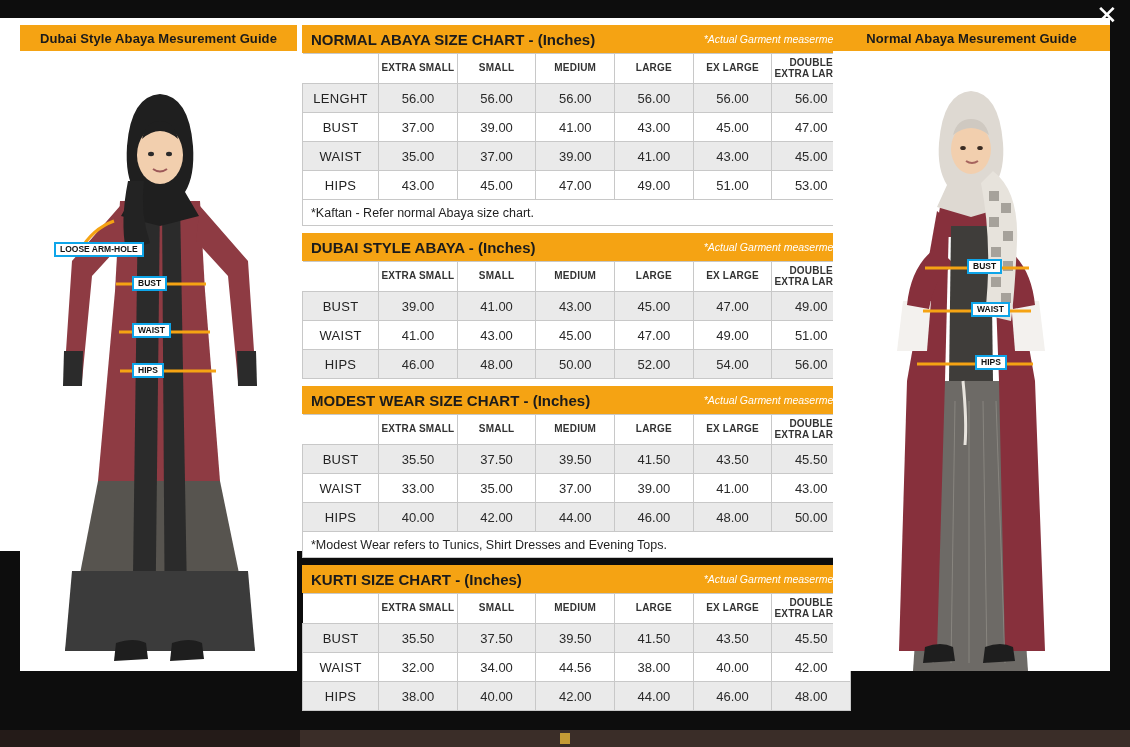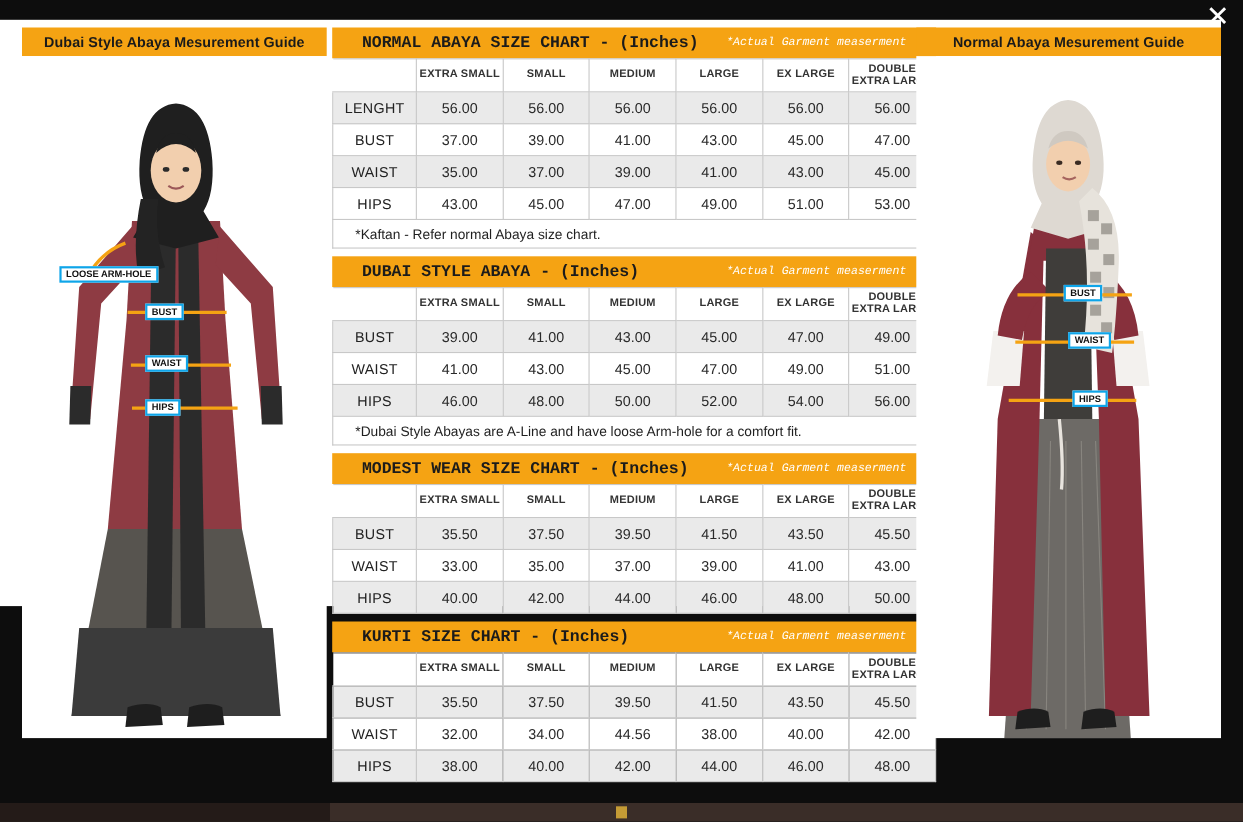--- a/index.html
+++ b/index.html
@@ -81,24 +81,23 @@
   
   .col-center {
     position: absolute;
     left: 302px;
     top: 7px;
     width: 549px;
   }
   .chart-block { margin-bottom: 0; }
   .chart-head {
     height: 28px;
-    padding: 0 27px;
+    padding: 0 9px;
     justify-content: space-between;
     font-size: 15px;
-    font-family: Liberation Mono, monospace;
   }
   .chart-head .title { font-size: 15px; font-weight: bold; color:#1b1b1b;}
   .chart-head .note {
     font-size: 10.5px;
     font-weight: normal;
     color: #ffffff;
     font-style: italic;
   }
   table.size {
     width: 549px;
@@ -133,21 +132,21 @@
   }
   table.size tr.shade td { background: #eaeaea; }
   col.c0 { width: 76px; }
   col.cx  { width: 78.5px; }
   .footnote {
     border: 1px solid #c8c8c8;
     border-top: none;
     height: 25px;
     display: flex;
     align-items: center;
-    padding-left: 20px;
+    padding-left: 8px;
     font-size: 12.5px;
     color: #1f1f1f;
     background: #ffffff;
   }
   .spacer { height: 7px; }
 
   
   .fig-svg { position: absolute; left: 0; top: 0; }
   .meas-label {
     position: absolute;
@@ -349,21 +348,20 @@
             <td class="rowhdr">HIPS</td>
             <td>46.00</td>
             <td>48.00</td>
             <td>50.00</td>
             <td>52.00</td>
             <td>54.00</td>
             <td>56.00</td>
           </tr>
         </tbody>
           </table>
-        <div class="footnote">*Dubai Style Abayas are A-Line and have loose Arm-hole for a comfort fit.</div>
       </div>
 
       <div class="spacer"></div>
 
       <div class="chart-block">
         <div class="banner chart-head">
           <span class="title">MODEST WEAR SIZE CHART - (Inches)</span>
           <span class="note">*Actual Garment measerment</span>
         </div>
         <table class="size">
@@ -408,20 +406,21 @@
             <td class="rowhdr">HIPS</td>
             <td>40.00</td>
             <td>42.00</td>
             <td>44.00</td>
             <td>46.00</td>
             <td>48.00</td>
             <td>50.00</td>
           </tr>
         </tbody>
           </table>
+        <div class="footnote">*Modest Wear refers to Tunics, Shirt Dresses and Evening Tops.</div>
       </div>
 
       <div class="spacer"></div>
 
       <div class="chart-block">
         <div class="banner chart-head">
           <span class="title">KURTI SIZE CHART - (Inches)</span>
           <span class="note">*Actual Garment measerment</span>
         </div>
         <table class="size">

